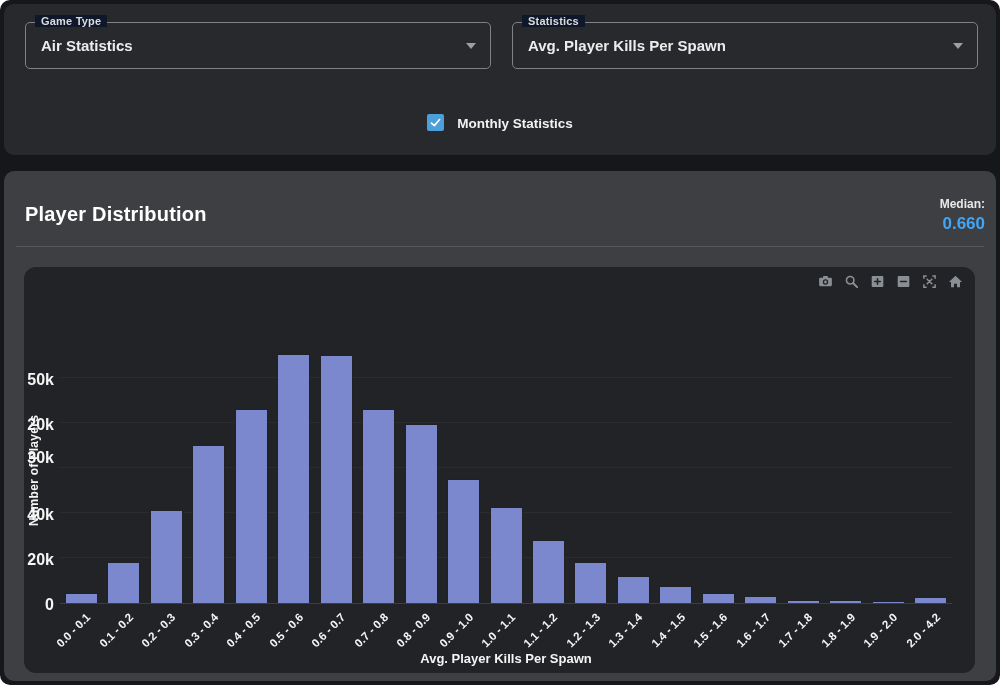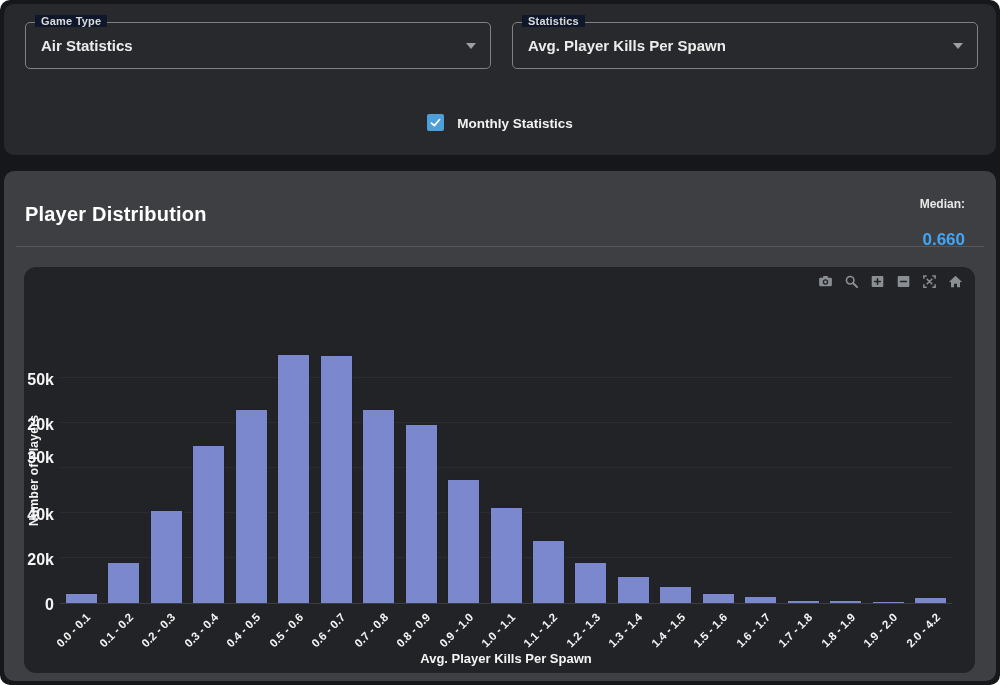--- a/index.html
+++ b/index.html
@@ -31,23 +31,23 @@
   .checkbox { width:17px; height:17px; border-radius:2px; display:flex;
     align-items:center; justify-content:center; cursor:pointer; }
   .checkbox svg { width:13px; height:13px; }
   .checkbox-label { font-size:13.5px; font-weight:700; color:#f2f2f2; }
 
   
   .panel-chart { position:absolute; left:4px; top:171px; width:992px; height:510px;
     background:#3d3f42; border-radius:10px; }
   .card-title { position:absolute; left:21px; top:32px; font-size:20px; font-weight:700;
     color:#ffffff; letter-spacing:.2px; }
-  .median { position:absolute; right:31px; top:26px; text-align:right; }
+  .median { position:absolute; right:11px; top:26px; text-align:right; }
   .median-label { font-size:12px; font-weight:700; color:#e8e8e8; }
-  .median-value { font-size:17px; font-weight:700; margin-top:19px; }
+  .median-value { font-size:17px; font-weight:700; margin-top:3px; }
   .divider { position:absolute; left:12px; right:12px; top:75px; height:1px; background:#56585b; }
 
   .chart { position:absolute; left:20px; top:96px; width:951px; height:406px;
     background:#212326; border-radius:12px; }
 
   .modebar { position:absolute; top:6px; right:12px; display:flex; gap:10px; z-index:5; }
   .modebar-btn { width:16px; height:16px; display:flex; align-items:center;
     justify-content:center; cursor:pointer; }
   .modebar-btn svg { width:15px; height:15px; }
 

